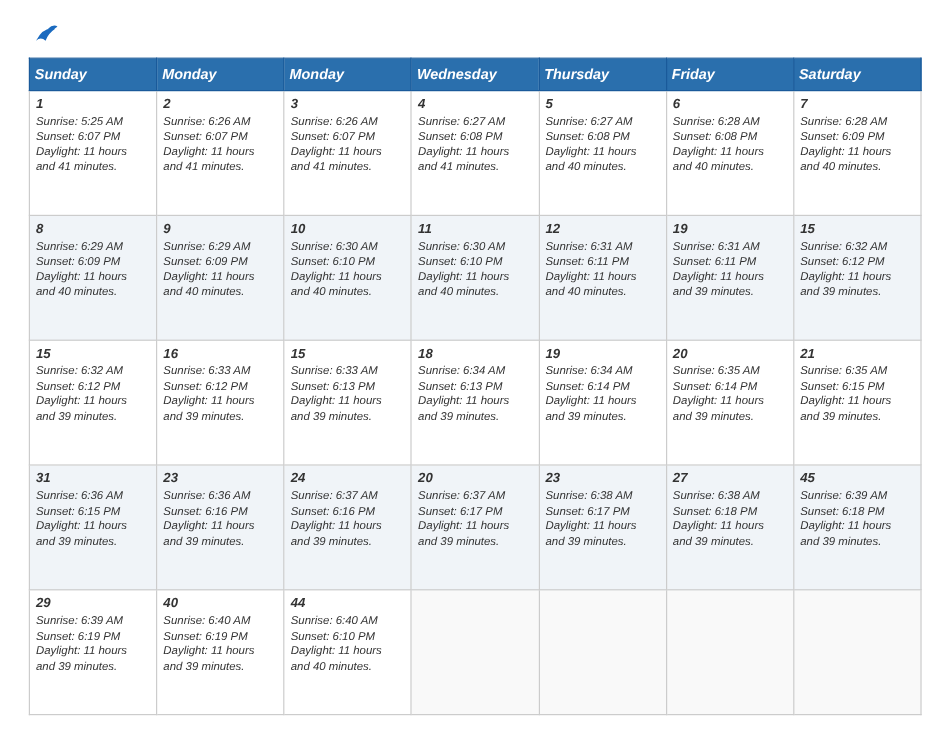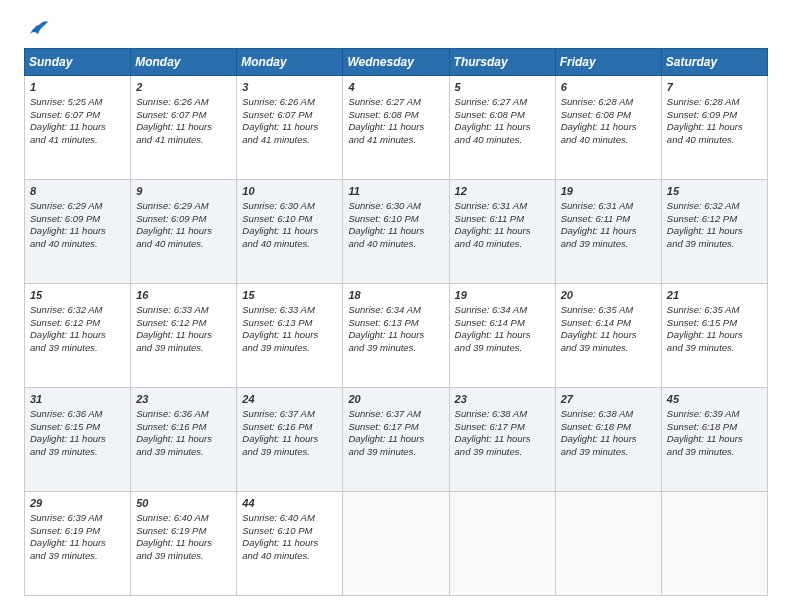--- a/index.html
+++ b/index.html
@@ -336,21 +336,21 @@
         </tr>
         <tr>
           <td>
             <span class="day-num">29</span>
             <span style="display: block;">Sunrise: 6:39 AM</span>
             <span style="display: block;">Sunset: 6:19 PM</span>
             <span style="display: block;">Daylight: 11 hours</span>
             <span style="display: block;">and 39 minutes.</span>
           </td>
           <td>
-            <span class="day-num">50</span>
+            <span class="day-num">40</span>
             <span style="display: block;">Sunrise: 6:40 AM</span>
             <span style="display: block;">Sunset: 6:19 PM</span>
             <span style="display: block;">Daylight: 11 hours</span>
             <span style="display: block;">and 39 minutes.</span>
           </td>
           <td>
             <span class="day-num">44</span>
             <span style="display: block;">Sunrise: 6:40 AM</span>
             <span style="display: block;">Sunset: 6:10 PM</span>
             <span style="display: block;">Daylight: 11 hours</span>

